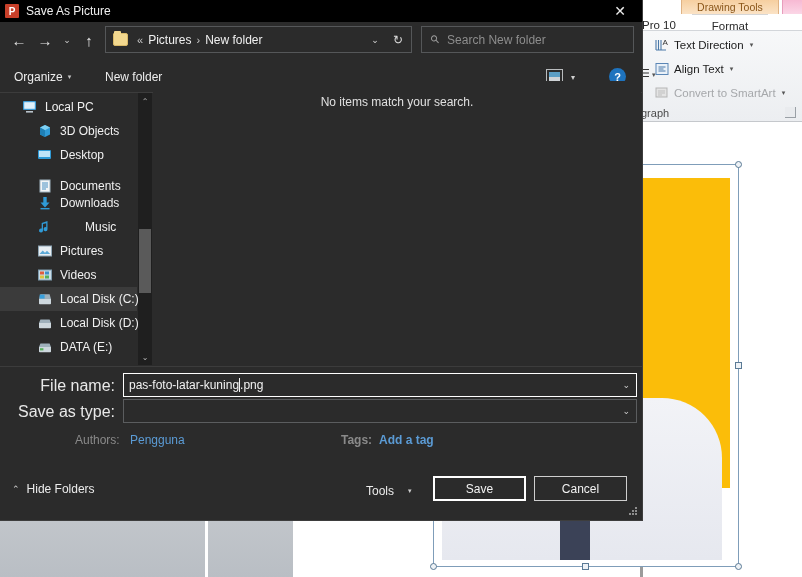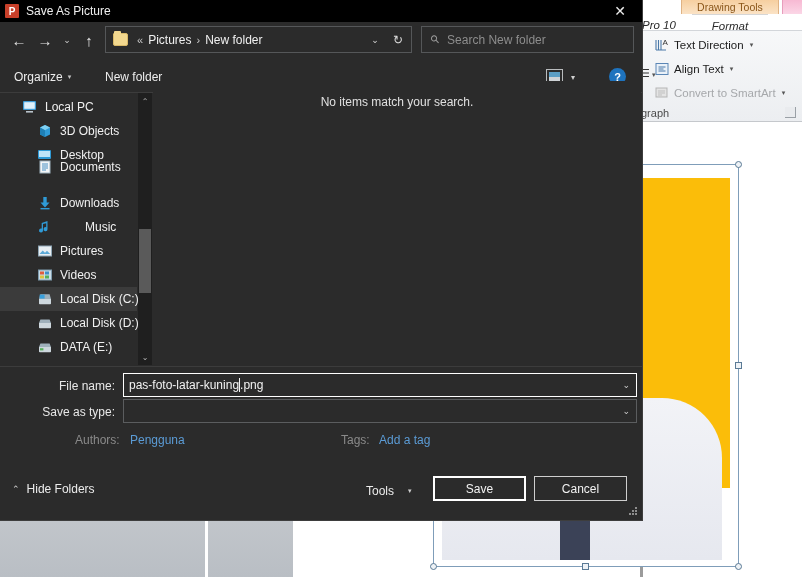--- a/index.html
+++ b/index.html
@@ -32,21 +32,21 @@
   .ctx-tab.picture {
     left: 142px; width: 60px;
     background: linear-gradient(to bottom,#f7b9d3,#fbd6e6);
     border-left: 1px solid #e89ebd;
     color: #93315c;
   }
   .ribbon-tab-row {
     position: absolute; left: 640px; top: 14px; width: 162px; height: 22px;
     font-size: 11.5px; color: #2a2a2a;
   }
-  .rtab { position: absolute; top: 0; line-height: 22px; white-space: nowrap; font-style: italic; }
+  .rtab { position: absolute; top: 0; line-height: 22px; white-space: nowrap; }
   .rtab.pro10 { left: 2px; }
   .rtab.format {
     left: 52px; width: 76px; text-align: center;
     background: #ffffff; border-top: 1px solid #d6d6d6;
   }
   .ribbon-body {
     position: absolute; left: 640px; top: 30px; width: 162px; height: 92px;
     background: linear-gradient(to bottom,#f7f8f9,#eceef1);
     border-top: 1px solid #d3d6da;
     border-bottom: 1px solid #c5c8cc;
@@ -281,21 +281,21 @@
   }
 
   .divider-h {
     position: absolute; left: 0; right: 0; height: 1px; background: #3c3c3c;
   }
 
   
   .field-row { position: absolute; left: 0; right: 0; height: 26px; }
   .field-label {
     position: absolute; width: 115px; text-align: right;
-    font-size: 12px; color: #e8e8e8; line-height: 26px;
+    font-size: 16px; color: #e8e8e8; line-height: 26px;
   }
   .field-input {
     position: absolute; left: 123px; width: 514px; height: 24px;
     background: #2b2b2b; display: flex; align-items: center;
     padding-left: 5px; font-size: 12px; color: #f2f2f2;
   }
   .field-input.focused { border: 1px solid #ffffff; }
   .field-input.plain { border: 1px solid #5b5d5f; }
   .caret-bar {
     display: inline-block; width: 1px; height: 14px; background: #f2f2f2;
@@ -503,21 +503,21 @@
       </div>
       <div class="tree-item lvl1" style="top:50px;">
         <span class="t-ico">
           <svg width="16" height="14" viewBox="0 0 16 14">
               <rect x="1" y="2" width="13" height="9" rx="1" fill="#2f9ad6"></rect>
               <rect x="2" y="3" width="11" height="6" fill="#bfe4f8"></rect>
             </svg>
         </span>
         <span>Desktop</span>
       </div>
-      <div class="tree-item lvl1" style="top:62px;">
+      <div class="tree-item lvl1" style="top:81px;">
         <span class="t-ico">
           <svg width="16" height="14" viewBox="0 0 16 14">
               <rect x="3" y="1" width="10" height="12" fill="#f2f5f7" stroke="#9fb3c0"></rect>
               <path d="M5 4h6M5 6h6M5 8h6M5 10h4" stroke="#4a90c2" stroke-width="1"></path>
             </svg>
         </span>
         <span>Documents</span>
       </div>
       <div class="tree-item lvl1" style="top:98px;">
         <span class="t-ico">
@@ -613,22 +613,22 @@
     <div class="field-row" style="top:399px;">
       <span class="field-label">Save as type:</span>
       <div class="field-input plain">
         <span class="fld-chevron">⌄</span>
       </div>
     </div>
 
     <div class="meta-row" style="top:429px;padding-left:44px;">
       <span class="meta-label" style="left:75px;">Authors:</span>
       <span class="meta-value" style="left:130px;">Pengguna</span>
-      <span class="meta-label" style="left:341px;">Tags:</span>
-      <span class="meta-value" style="left:379px;">Add a tag</span>
+      <span class="meta-label" style="left:341px;font-weight:bold;">Tags:</span>
+      <span class="meta-value" style="left:379px;font-weight:bold;">Add a tag</span>
     </div>
 
     <div class="footer">
       <div class="hide-folders">
         <span class="hf-caret">⌃</span>
         <span>Hide Folders</span>
       </div>
       <div class="tools-btn">
         <span>Tools</span>
         <span class="tools-caret">▾</span>

